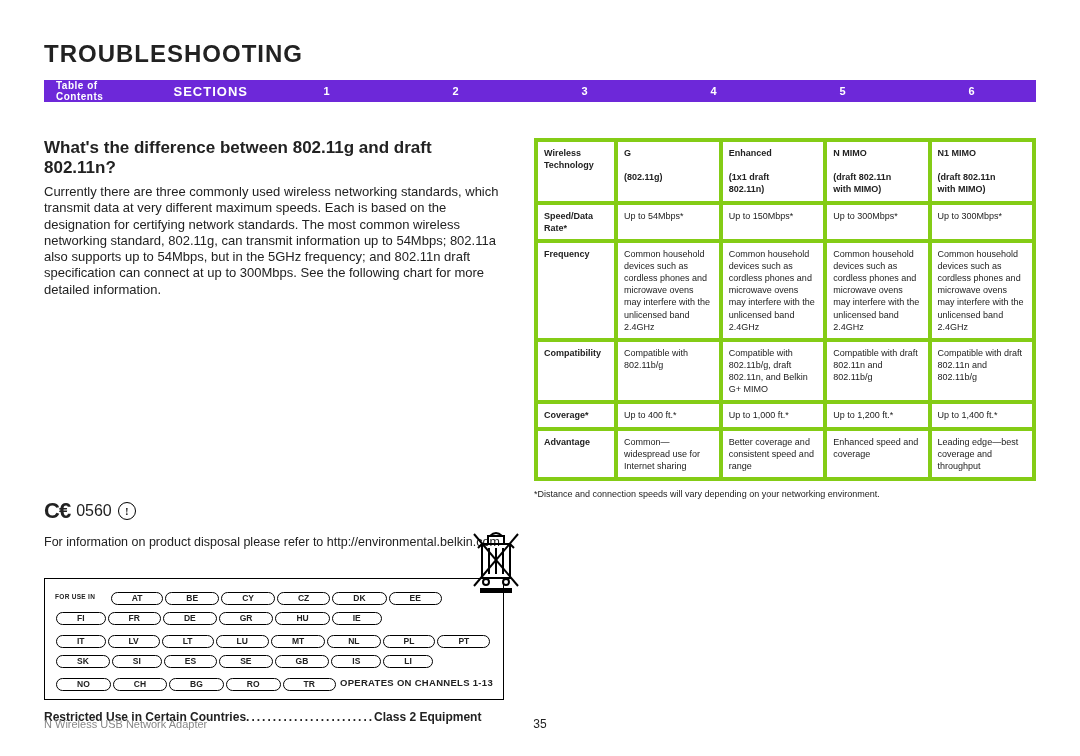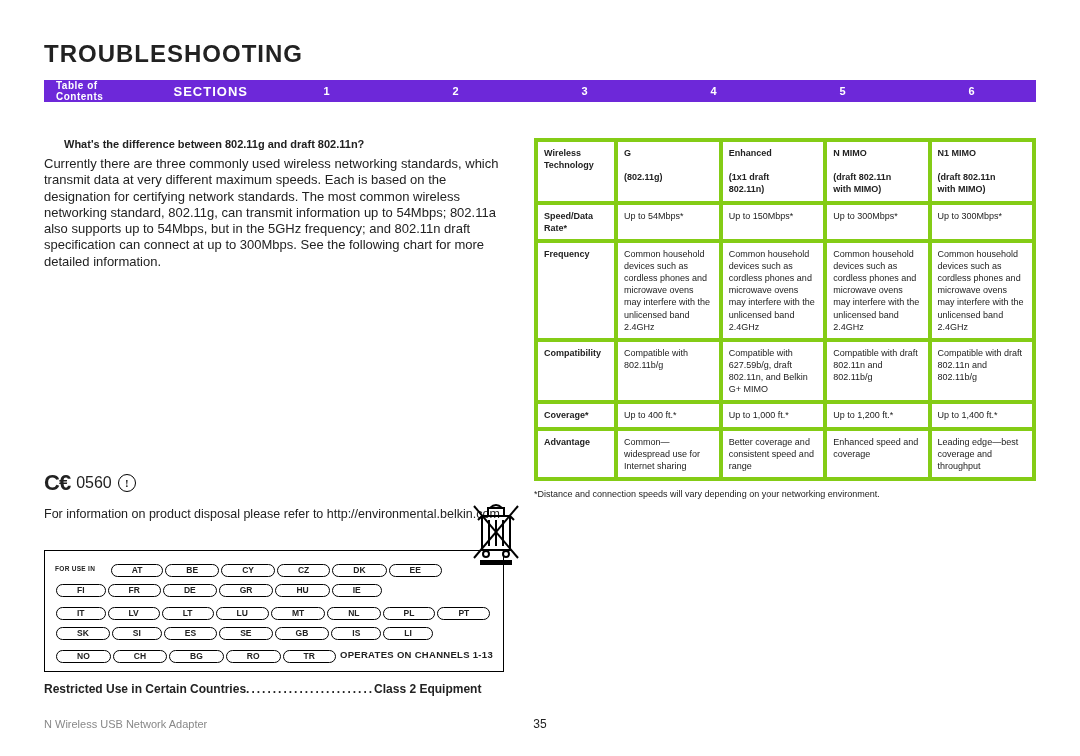--- a/index.html
+++ b/index.html
@@ -6,21 +6,21 @@
   body { width: 1080px; height: 756px; background: #fff; font-family: Arial, Helvetica, sans-serif; color: #222; position: relative; padding: 40px 44px 20px 44px; }
   .title { font-size: 24px; font-weight: bold; letter-spacing: 1px; margin-bottom: 12px; }
   .navbar { background: #6d28d9; color: #fff; display: flex; align-items: center; height: 22px; font-size: 10px; font-weight: bold; }
   .navbar .toc { padding: 0 12px; letter-spacing: 0.5px; }
   .navbar .sec { padding: 0 14px; font-size: 13px; letter-spacing: 1px; }
   .navbar .num { width: 130px; text-align: center; font-size: 11px; }
   .navbar .num.active { color:#fff; font-weight:bold; }
   .content { display: flex; gap: 30px; margin-top: 36px; }
   .left { flex: 0 0 460px; }
   .right { flex: 1; }
-  .q { font-weight: bold; font-size: 11px; margin-bottom: 6px; margin-left: 20px; }
+  .q { font-weight: bold; font-size: 17px; margin-bottom: 6px; }
   .para { font-size: 13px; line-height: 1.25; }
   .ce-row { display:flex; align-items:center; gap:6px; margin-top: 200px; }
   .ce { font-size: 22px; font-weight: bold; letter-spacing: -1px; }
   .cecode { font-size: 16px; font-weight: normal; }
   .circled { display:inline-block; width:18px; height:18px; border:1.5px solid #000; border-radius:50%; text-align:center; font-size:11px; line-height:16px; font-weight:bold; font-family: 'Times New Roman', serif; vertical-align:2px;}
   .disposal { font-size: 12.5px; margin-top: 10px; line-height:1.3; }
   .bin-block { position:relative; }
   .bin { position:absolute; right: -20px; top: -6px; width: 56px; height: 70px; }
   .country-box { border: 1.5px solid #000; margin-top: 28px; padding: 8px 10px 6px 10px; }
   .for-use { font-size: 6.5px; font-weight: bold; display:inline-block; vertical-align: middle; margin-right:10px; letter-spacing:0.3px;}
@@ -123,21 +123,21 @@
       <tr>
         <td class="rowhead">Frequency</td>
         <td>Common household devices such as cordless phones and microwave ovens may interfere with the unlicensed band 2.4GHz</td>
         <td>Common household devices such as cordless phones and microwave ovens may interfere with the unlicensed band 2.4GHz</td>
         <td>Common household devices such as cordless phones and microwave ovens may interfere with the unlicensed band 2.4GHz</td>
         <td>Common household devices such as cordless phones and microwave ovens may interfere with the unlicensed band 2.4GHz</td>
       </tr>
       <tr>
         <td class="rowhead">Compatibility</td>
         <td>Compatible with 802.11b/g</td>
-        <td>Compatible with 627.59b/g, draft 802.11n, and Belkin G+ MIMO</td>
+        <td>Compatible with 802.11b/g, draft 802.11n, and Belkin G+ MIMO</td>
         <td>Compatible with draft 802.11n and 802.11b/g</td>
         <td>Compatible with draft 802.11n and 802.11b/g</td>
       </tr>
       <tr>
         <td class="rowhead">Coverage*</td>
         <td>Up to 400 ft.*</td>
         <td>Up to 1,000 ft.*</td>
         <td>Up to 1,200 ft.*</td>
         <td>Up to 1,400 ft.*</td>
       </tr>

